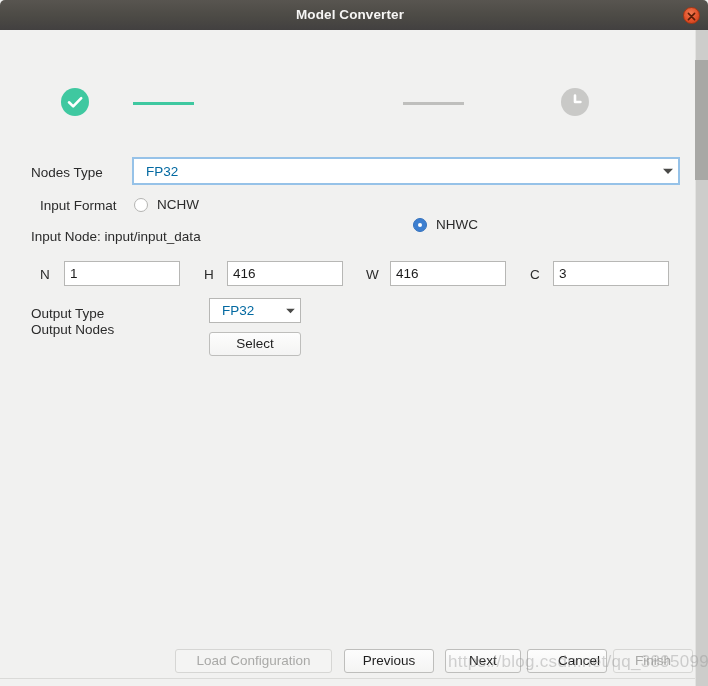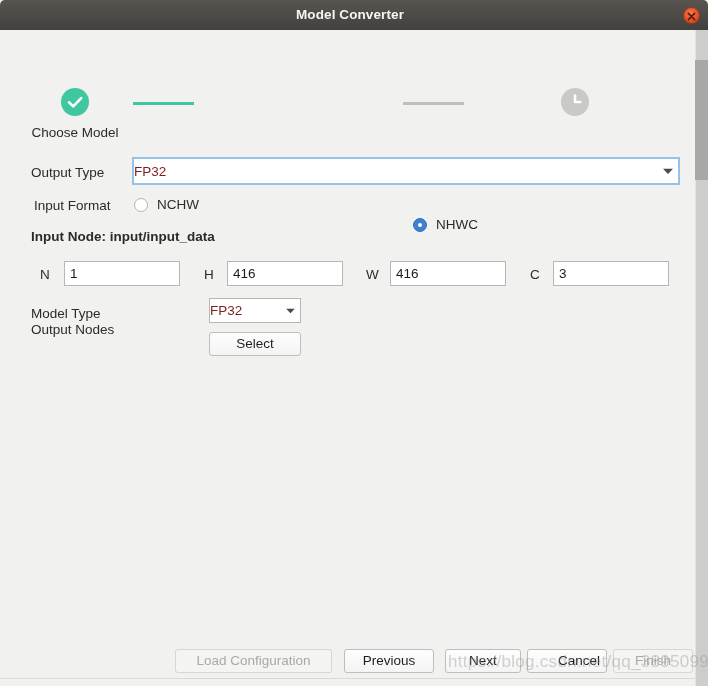--- a/index.html
+++ b/index.html
@@ -145,22 +145,22 @@
     align-items: center;
     cursor: pointer;
   }
   .combo.focused {
     border: 2px solid #96c2e8;
     box-shadow: inset 0 0 0 1px #ffffff;
   }
   .combo-text {
     flex: 1;
     font-size: 13.5px;
-    color: #7f1d1d;
-    padding-left: 0;
+    color: #0369a1;
+    padding-left: 12px;
     white-space: nowrap;
     overflow: hidden;
   }
   .combo-arrow {
     width: 20px;
     display: flex;
     align-items: center;
     justify-content: center;
     cursor: pointer;
   }
@@ -277,74 +277,73 @@
     </div>
 
     <div class="stepper">
 
       <div class="step" style="left:8px; top:28px; width:134px;">
         <div class="step-dot done">
           <svg width="28" height="28" viewBox="0 0 28 28">
             <path d="M8 14.3 L12.2 18.4 L20.2 10.2" stroke="#ffffff" stroke-width="2.6" fill="none" stroke-linecap="round" stroke-linejoin="round"></path>
           </svg>
         </div>
-        <div class="step-label">Choose Model</div>
       </div>
 
       <div class="connector done" style="left:133px; width:61px;"></div>
 
 
       <div class="connector todo" style="left:403px; width:61px;"></div>
 
       <div class="step" style="left:470px; top:28px; width:210px;">
         <div class="step-dot todo">
           <svg width="28" height="28" viewBox="0 0 28 28">
             <path d="M14 7.6 L14 14 L19.4 14" stroke="#ffffff" stroke-width="2.6" fill="none" stroke-linecap="round" stroke-linejoin="round"></path>
           </svg>
         </div>
       </div>
     </div>
 
     <div class="form">
 
-      <div class="row-label" style="left:31px; top:15px;">Output Type</div>
+      <div class="row-label" style="left:31px; top:15px;">Nodes Type</div>
       <div class="combo focused" style="left:132px; top:7px; width:548px; height:28px;">
         <div class="combo-text">FP32</div>
         <div class="combo-arrow">
           <svg width="10" height="7" viewBox="0 0 10 7">
             <path d="M0 0.8 L5 6 L10 0.8 Z" fill="#4a4a48"></path>
           </svg>
         </div>
       </div>
 
-      <div class="row-label" style="left:34px; top:48px;">Input Format</div>
+      <div class="row-label" style="left:40px; top:48px;">Input Format</div>
       <div class="radio-wrap" style="left:134px; top:47px;">
         <span class="radio"></span>
         <span class="radio-label">NCHW</span>
       </div>
       <div class="radio-wrap" style="left:413px; top:47px;margin-top:20px;">
         <span class="radio checked"></span>
         <span class="radio-label">NHWC</span>
       </div>
 
-      <div class="row-label" style="left:31px; top:79px;font-weight:bold;">Input Node: input/input_data</div>
+      <div class="row-label" style="left:31px; top:79px;">Input Node: input/input_data</div>
 
       <div class="row-label" style="left:40px; top:117px;">N</div>
       <input class="textfield" style="left: 64px; top: 111px; width: 116px;" value="1">
 
       <div class="row-label" style="left:204px; top:117px;">H</div>
       <input class="textfield" style="left: 227px; top: 111px; width: 116px;" value="416">
 
       <div class="row-label" style="left:366px; top:117px;">W</div>
       <input class="textfield" style="left: 390px; top: 111px; width: 116px;" value="416">
 
       <div class="row-label" style="left:530px; top:117px;">C</div>
       <input class="textfield" style="left: 553px; top: 111px; width: 116px;" value="3">
 
-      <div class="row-label" style="left:31px; top:156px;">Model Type</div>
+      <div class="row-label" style="left:31px; top:156px;">Output Type</div>
       <div class="combo" style="left:209px; top:148px; width:92px; height:25px;">
         <div class="combo-text">FP32</div>
         <div class="combo-arrow">
           <svg width="9" height="6" viewBox="0 0 10 7">
             <path d="M0 0.8 L5 6 L10 0.8 Z" fill="#4a4a48"></path>
           </svg>
         </div>
       </div>
 
       <div class="row-label" style="left:31px; top:172px;">Output Nodes</div>

